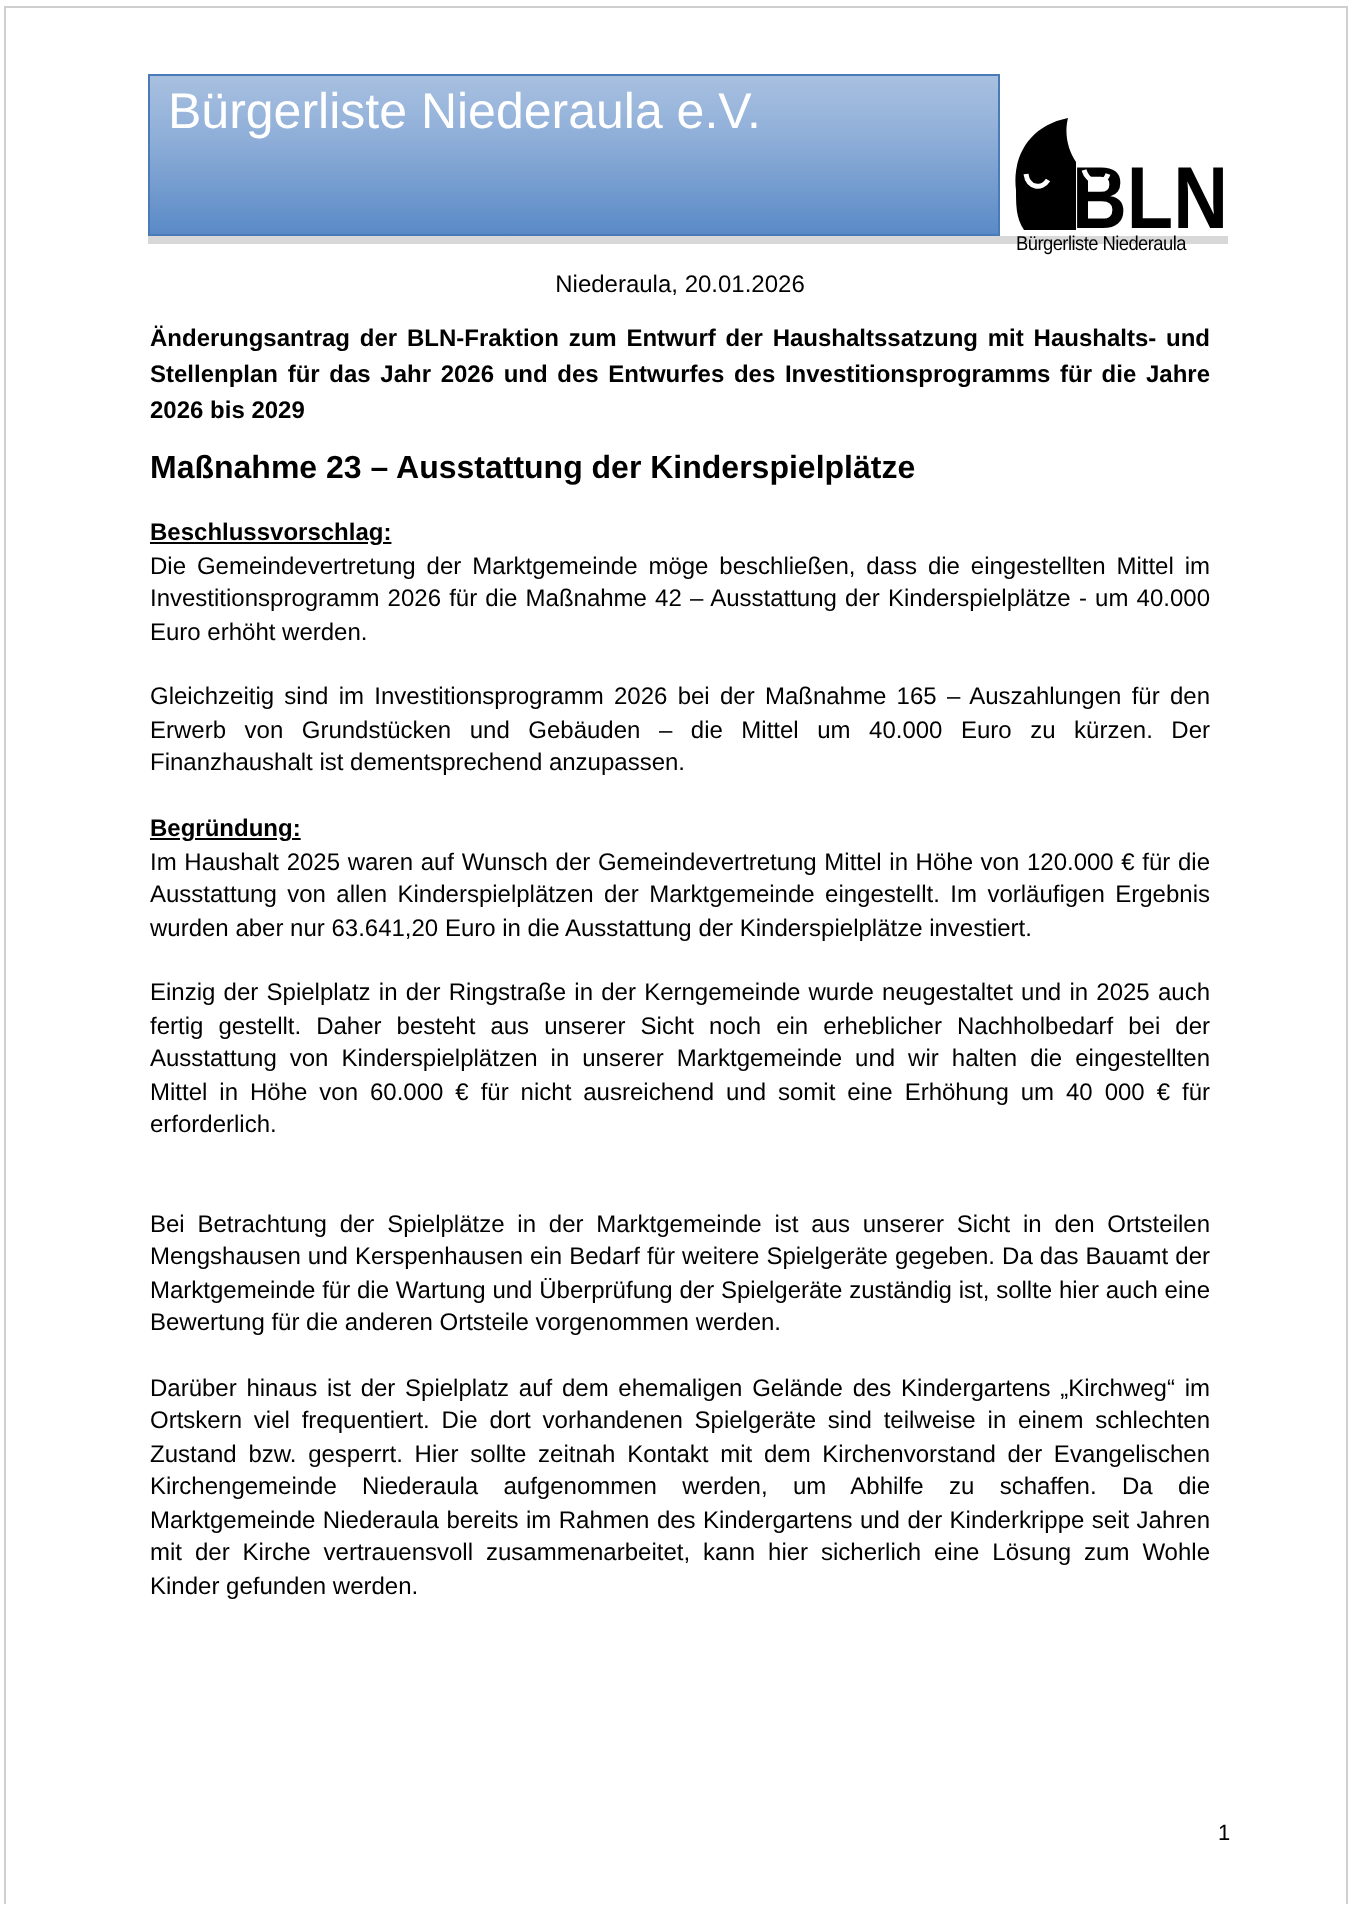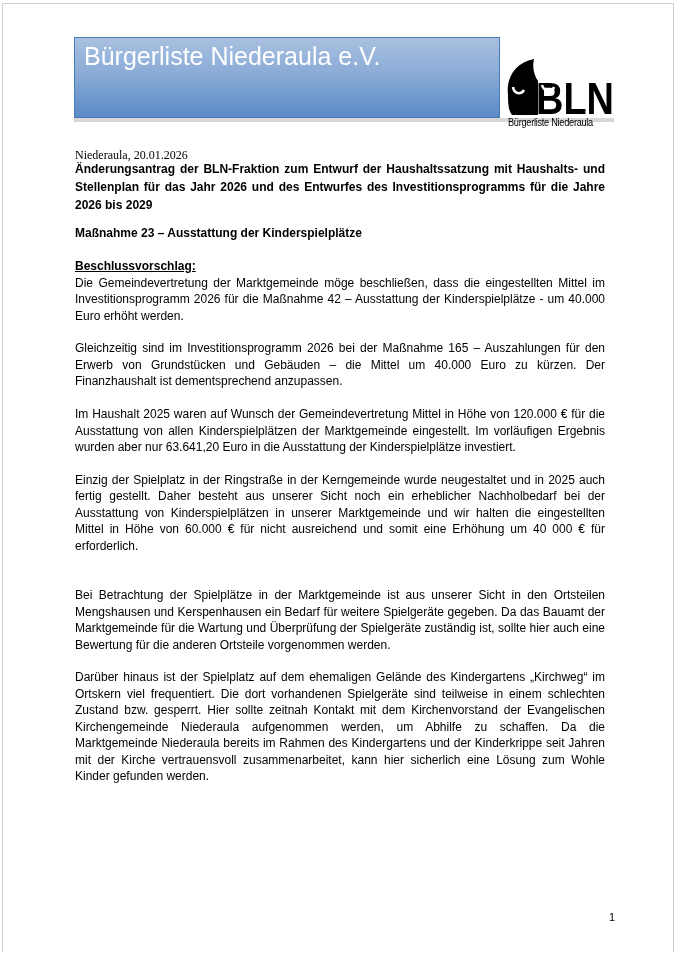--- a/index.html
+++ b/index.html
@@ -4,23 +4,23 @@
 <style>
   html, body { margin:0; padding:0; background:#ffffff; }
   body { width:676px; height:953px; position:relative; overflow:hidden; font-family:"Liberation Sans", sans-serif; color:#000; }
   .page { position:absolute; left:2px; top:3px; width:670px; height:948px; border-left:1px solid #cfcfcf; border-top:1px solid #cfcfcf; border-right:1px solid #cfcfcf; background:#fff; }
   .header { position:absolute; left:74px; top:37px; width:540px; height:86px; }
   .banner { position:absolute; left:0; top:0; width:426px; height:81px; background:linear-gradient(to bottom,#a8c0e0 0%,#8eaed8 40%,#5a8ac6 100%); border:1px solid #4a7ab8; box-sizing:border-box; }
   .banner-title { position:absolute; left:9px; top:4px; font-size:25px; color:#ffffff; white-space:nowrap; }
   .header-rule { position:absolute; left:0; top:81px; width:540px; height:4px; background:#d8d8d8; }
   .logo { position:absolute; left:430px; top:20px; width:112px; height:72px; }
   .logo-text { position:absolute; left:4px; top:60px; font-size:10px; font-family:"Liberation Sans", sans-serif; white-space:nowrap; letter-spacing:-0.3px; transform:scaleX(0.92); transform-origin:left; }
-  .date { position:absolute; left:75px; top:148px; width:530px; text-align:left; font-size:12px;font-family:Liberation Serif, serif; }
+  .date { position:absolute; left:75px; top:135px; width:530px; text-align:center; font-size:12px; }
   .title { position:absolute; left:75px; top:160px; width:530px; font-size:12px; line-height:18px; font-weight:bold; text-align:justify; }
-  .measure { position:absolute; left:75px; top:226px; font-size:12px; font-weight:bold; }
+  .measure { position:absolute; left:75px; top:226px; font-size:16px; font-weight:bold; }
   .block { position:absolute; left:75px; width:530px; font-size:12px; line-height:16.5px; text-align:justify; }
   .block p { margin:0; }
   .heading { font-weight:bold; text-decoration:underline; }
   .page-num { position:absolute; left:609px; top:911px; font-size:11px; }
 </style>
 </head>
 <body>
 
 <div class="page"></div>
 
@@ -47,19 +47,20 @@
 
 <div class="measure">Maßnahme 23 – Ausstattung der Kinderspielplätze</div>
 
 <div class="block" style="top:258px;">
   <p class="heading">Beschlussvorschlag:</p>
   <p>Die Gemeindevertretung der Marktgemeinde möge beschließen, dass die eingestellten Mittel im Investitionsprogramm 2026 für die Maßnahme 42 – Ausstattung der Kinderspielplätze - um 40.000 Euro erhöht werden.</p>
   <p style="margin-top:16px;">Gleichzeitig sind im Investitionsprogramm 2026 bei der Maßnahme 165 – Auszahlungen für den Erwerb von Grundstücken und Gebäuden – die Mittel um 40.000 Euro zu kürzen. Der Finanzhaushalt ist dementsprechend anzupassen.</p>
 </div>
 
 <div class="block" style="top:406px;">
+  <p class="heading">Begründung:</p>
   <p>Im Haushalt 2025 waren auf Wunsch der Gemeindevertretung Mittel in Höhe von 120.000 € für die Ausstattung von allen Kinderspielplätzen der Marktgemeinde eingestellt. Im vorläufigen Ergebnis wurden aber nur 63.641,20 Euro in die Ausstattung der Kinderspielplätze investiert.</p>
   <p style="margin-top:16px;">Einzig der Spielplatz in der Ringstraße in der Kerngemeinde wurde neugestaltet und in 2025 auch fertig gestellt. Daher besteht aus unserer Sicht noch ein erheblicher Nachholbedarf bei der Ausstattung von Kinderspielplätzen in unserer Marktgemeinde und wir halten die eingestellten Mittel in Höhe von 60.000 € für nicht ausreichend und somit eine Erhöhung um 40 000 € für erforderlich.</p>
   <p style="margin-top:33px;">Bei Betrachtung der Spielplätze in der Marktgemeinde ist aus unserer Sicht in den Ortsteilen Mengshausen und Kerspenhausen ein Bedarf für weitere Spielgeräte gegeben. Da das Bauamt der Marktgemeinde für die Wartung und Überprüfung der Spielgeräte zuständig ist, sollte hier auch eine Bewertung für die anderen Ortsteile vorgenommen werden.</p>
   <p style="margin-top:16px;">Darüber hinaus ist der Spielplatz auf dem ehemaligen Gelände des Kindergartens „Kirchweg“ im Ortskern viel frequentiert. Die dort vorhandenen Spielgeräte sind teilweise in einem schlechten Zustand bzw. gesperrt. Hier sollte zeitnah Kontakt mit dem Kirchenvorstand der Evangelischen Kirchengemeinde Niederaula aufgenommen werden, um Abhilfe zu schaffen. Da die Marktgemeinde Niederaula bereits im Rahmen des Kindergartens und der Kinderkrippe seit Jahren mit der Kirche vertrauensvoll zusammenarbeitet, kann hier sicherlich eine Lösung zum Wohle Kinder gefunden werden.</p>
 </div>
 
 <div class="page-num">1</div>
 
 </body></html>

